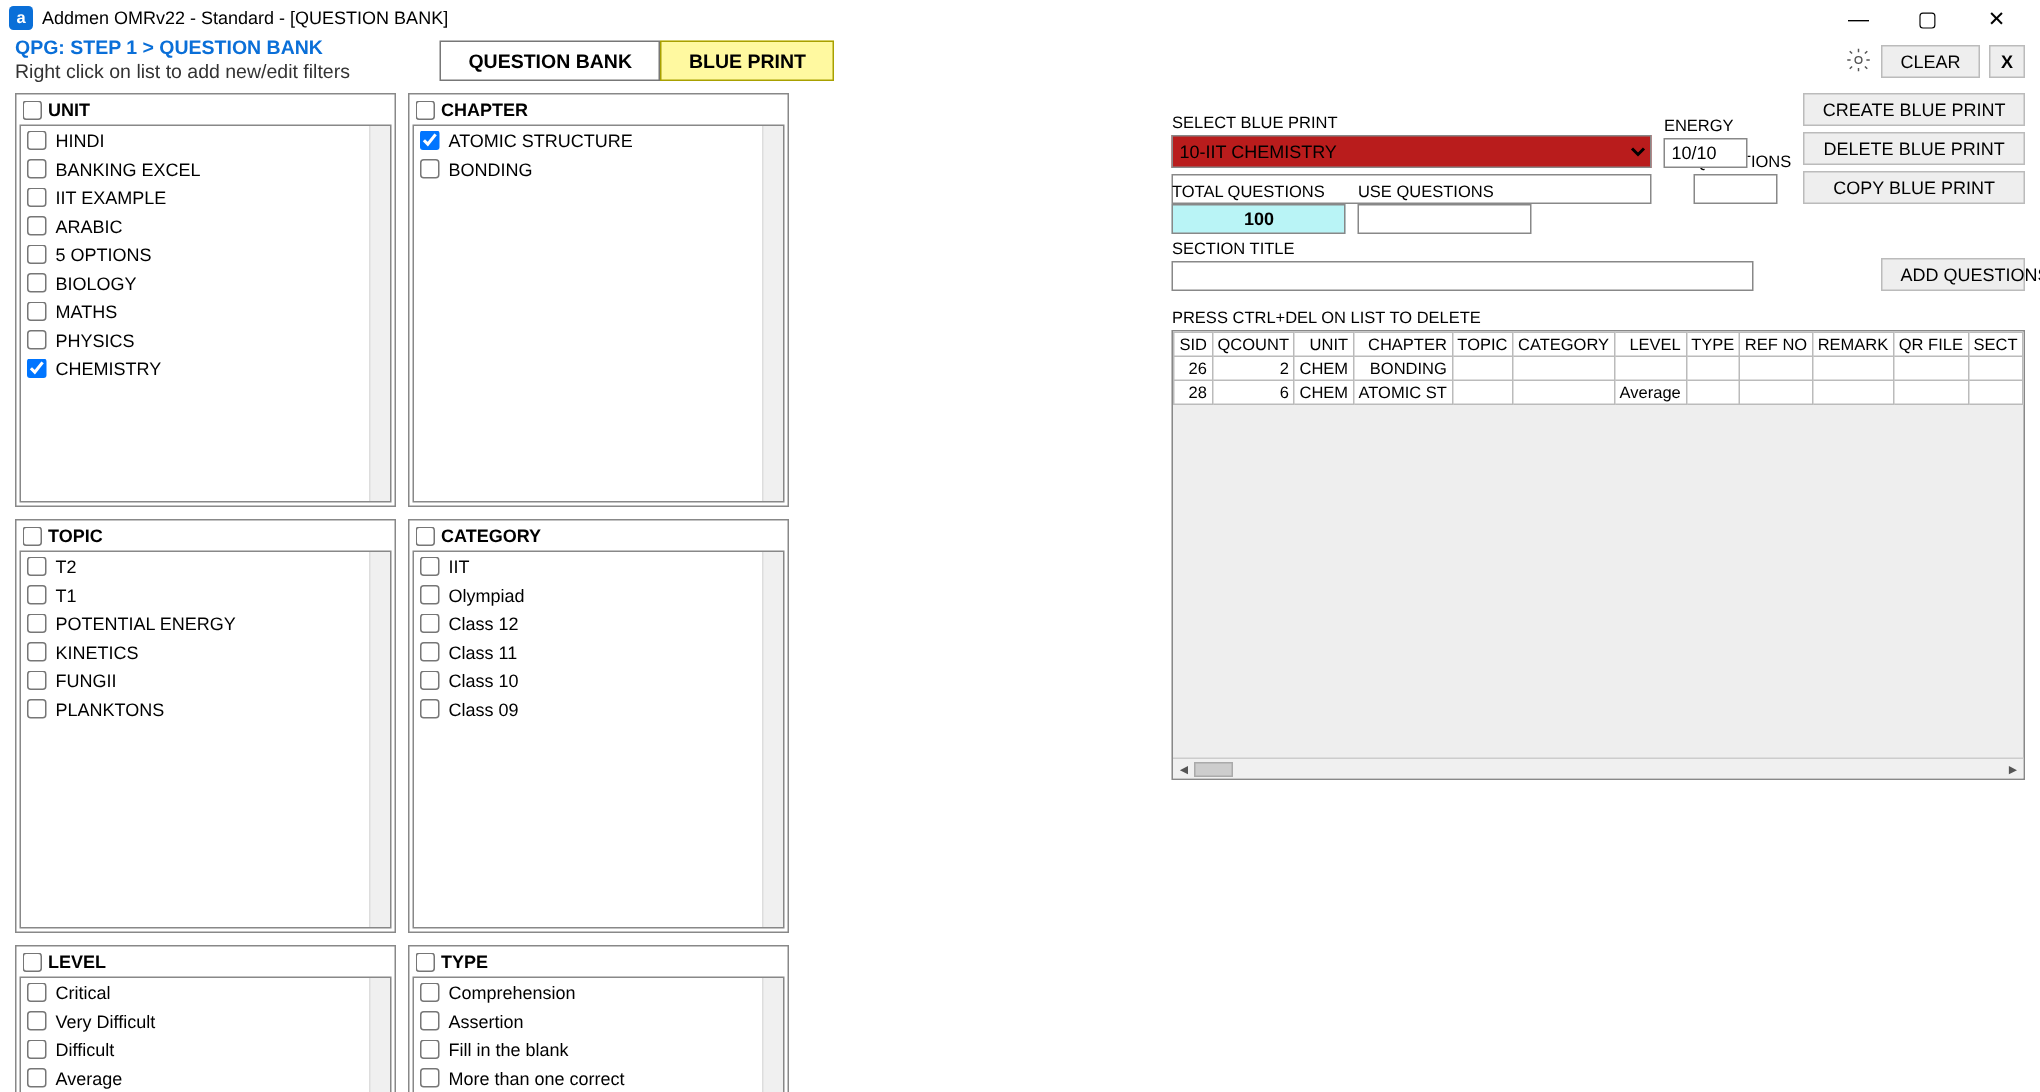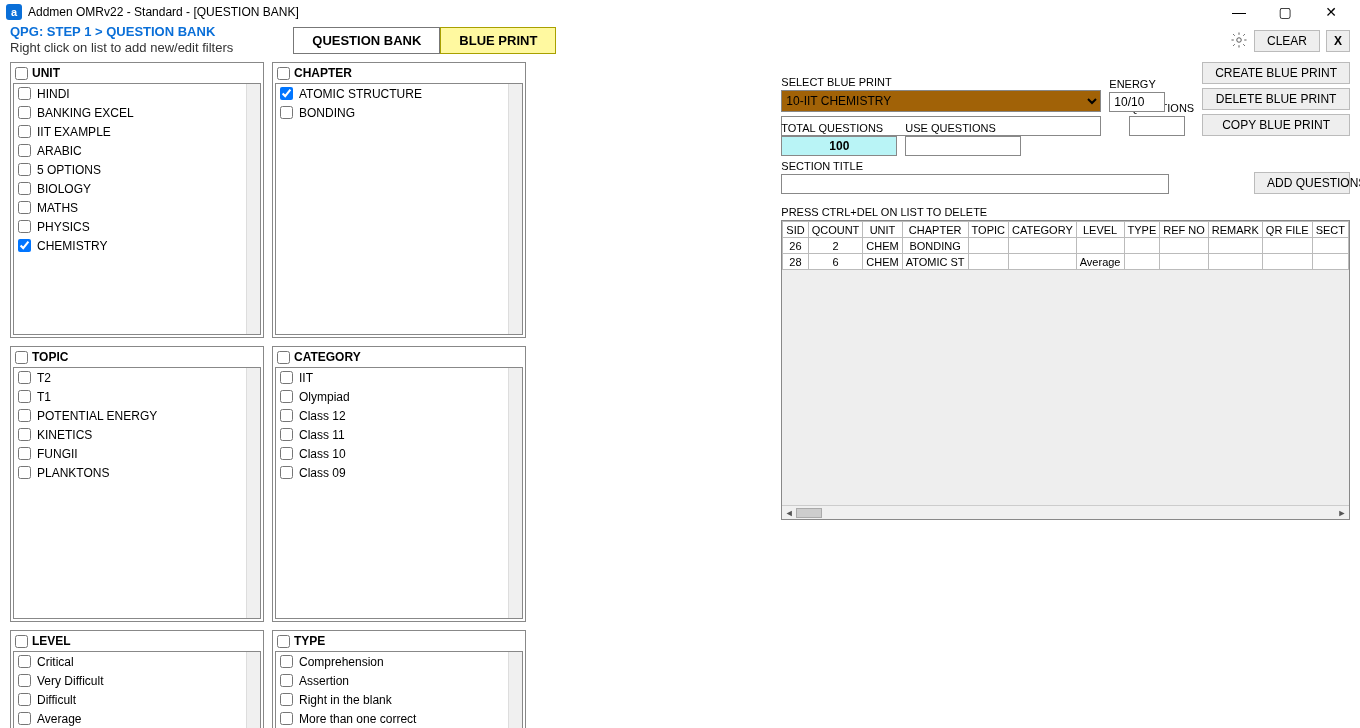--- a/index.html
+++ b/index.html
@@ -31,28 +31,28 @@
 .list-inner{position:absolute;inset:0;overflow:hidden}
 .list-sb{position:absolute;right:0;top:0;bottom:0;width:14px;background:#f0f0f0;border-left:1px solid #ddd}
 .item{display:flex;align-items:center;height:19px;padding:0 4px}
 .item input{margin:0 6px 0 0}
 
 .right{flex:1;padding-left:12px;display:flex;flex-direction:column}
 .field-row{display:flex;gap:8px;margin-bottom:4px;align-items:flex-end}
 .field{display:flex;flex-direction:column}
 .field label{font-size:11px;margin-bottom:2px}
 .tin{border:1px solid #888;height:20px;padding:0 4px;font-family:inherit;font-size:12px}
-.sel{border:1px solid #888;height:22px;background:#a16207;font-family:inherit;font-size:12px}
+.sel{border:1px solid #888;height:22px;background:#b91c1c;font-family:inherit;font-size:12px}
 .sidebtn{height:22px;white-space:nowrap}
 .tq{background:#b9f4f6;text-align:center;font-weight:bold}
 
 .grid-hint{font-size:11px;margin:8px 0 2px}
 .grid{border:1px solid #888;height:300px;background:#eee;position:relative;overflow:hidden}
 .grid table{border-collapse:collapse;width:100%;background:#fff;font-size:11px}
-.grid th,.grid td{border:1px solid #bbb;padding:1px 3px;text-align:center;height:16px;white-space:nowrap;overflow:hidden}
+.grid th,.grid td{border:1px solid #bbb;padding:1px 3px;text-align:right;height:16px;white-space:nowrap;overflow:hidden}
 .grid th{font-weight:normal}
 .grid-sb{position:absolute;left:0;right:0;bottom:0;height:14px;background:#f0f0f0;border-top:1px solid #ccc;display:flex;align-items:center}
 .grid-sb .ar{width:14px;text-align:center;font-size:9px;color:#555}
 .grid-sb .thumb{width:26px;height:10px;background:#cdcdcd;border:1px solid #aaa}
 </style>
 </head>
 <body>
 
 <div class="titlebar">
   <span class="title-icon"></span>
@@ -260,21 +260,21 @@
             <div class="item">
               <input type="checkbox" style="">
               <span>Comprehension</span>
             </div>
             <div class="item">
               <input type="checkbox" style="">
               <span>Assertion</span>
             </div>
             <div class="item">
               <input type="checkbox" style="">
-              <span>Right in the blank</span>
+              <span>Fill in the blank</span>
             </div>
             <div class="item">
               <input type="checkbox" style="">
               <span>More than one correct</span>
             </div>
           </div>
           <div class="list-sb"></div>
         </div>
       </div>
     </div>

